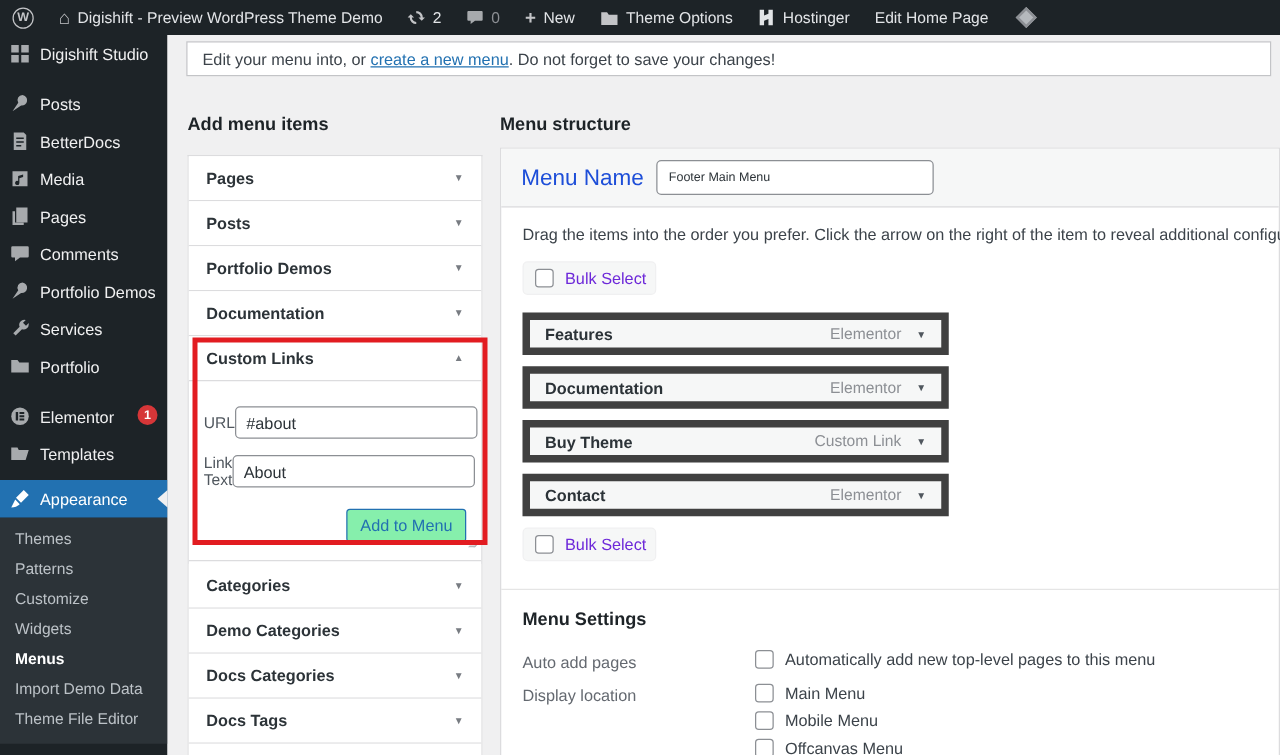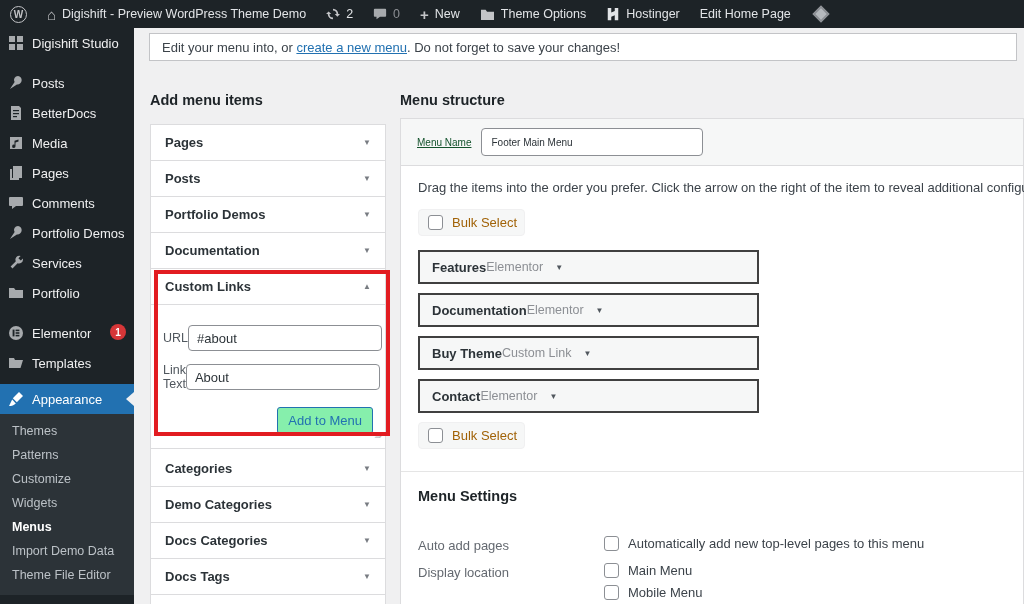--- a/index.html
+++ b/index.html
@@ -48,34 +48,34 @@
   .cl-row input { flex:1; height:26px; border:1px solid #8c8f94; border-radius:4px; padding:0 8px; font-size:13px; color:#2c3338; font-family:"Liberation Sans",sans-serif; }
   .cl-actions { display:flex; justify-content:flex-end; margin-top:16px; }
   .btn-secondary { background:#86efac; border:1px solid #2271b1; color:#2271b1; border-radius:3px; font-size:13px; padding:5px 10px; cursor:pointer; font-family:"Liberation Sans",sans-serif; }
 
   .red-annotation { position:absolute; left:20px; top:242px; width:236px; height:166px; border:4px solid #e21c21; pointer-events:none; z-index:30; }
   .resize-mark { position:absolute; left:242px; top:403px; width:8px; height:8px; border-right:2px solid #a7aaad; border-bottom:2px solid #a7aaad; transform:skew(-45deg) scale(.7); opacity:.8; }
 
   
   .structure-panel { position:absolute; left:266px; top:90px; right:0; bottom:-2px; background:#fff; border:1px solid #dcdcde; }
   .name-row { height:47px; background:#f6f7f7; border-bottom:1px solid #dcdcde; display:flex; align-items:center; padding:0 16px; gap:10px; }
-  .name-row .name-label { color:#14532d; font-size:10px;text-decoration:underline; }
+  .name-row .name-label { color:#1d4ed8; font-size:18px; }
   .name-row input { width:222px; height:28px; border:1px solid #8c8f94; border-radius:4px; padding:0 9px; font-size:10px; color:#2c3338; background:#fff; font-family:"Liberation Sans",sans-serif; }
   .structure-body { padding:14px 17px; }
   .drag-hint { font-size:13px; color:#3c434a; margin-bottom:14px; white-space:nowrap; }
-  .bulk-chip { display:inline-flex; align-items:center; gap:9px; background:#f6f7f7; border:1px solid #f0f0f1; border-radius:4px; padding:5px 7px 5px 9px; cursor:pointer; color:#a16207; }
+  .bulk-chip { display:inline-flex; align-items:center; gap:9px; background:#f6f7f7; border:1px solid #f0f0f1; border-radius:4px; padding:5px 7px 5px 9px; cursor:pointer; color:#6d28d9; }
   .checkbox { width:15px; height:15px; border:1px solid #8c8f94; border-radius:3px; background:#fff; flex:0 0 15px; cursor:pointer; }
   .menu-items { margin:14px 0 8px; width:341px; }
-  .menu-item-bar { height:34px; background:#f6f7f7; border:2px solid #404040; display:flex; align-items:center; justify-content:flex-start; padding:0 12px; margin-bottom:9px; cursor:move; }
+  .menu-item-bar { height:34px; background:#f6f7f7; border:6px solid #404040; display:flex; align-items:center; justify-content:space-between; padding:0 12px; margin-bottom:9px; cursor:move; }
   .mi-label { font-weight:bold; color:#2c3338; font-size:13px; }
   .mi-right { display:flex; align-items:center; gap:12px; }
   .mi-type { color:#8c8f94; font-size:12.5px; }
   .mi-arrow { font-size:8px; color:#50575e; cursor:pointer; }
   .divider { border:none; border-top:1px solid #e5e5e5; margin:22px -17px 16px; }
-  .settings-title { font-size:14.5px; font-weight:bold; color:#1d2327; margin-bottom:32px; }
+  .settings-title { font-size:14.5px; font-weight:bold; color:#1d2327; margin-bottom:16px; }
   .settings-row { display:flex; margin-bottom:10px; }
   .settings-label { width:186px; color:#646970; font-size:13px; padding-top:2px; }
   .settings-opts { display:flex; flex-direction:column; gap:7px; }
   .opt { display:flex; align-items:center; gap:9px; color:#3c434a; font-size:13px; }
 </style>
 </head>
 <body>
 
 <div class="adminbar">
   <div class="ab-item">

